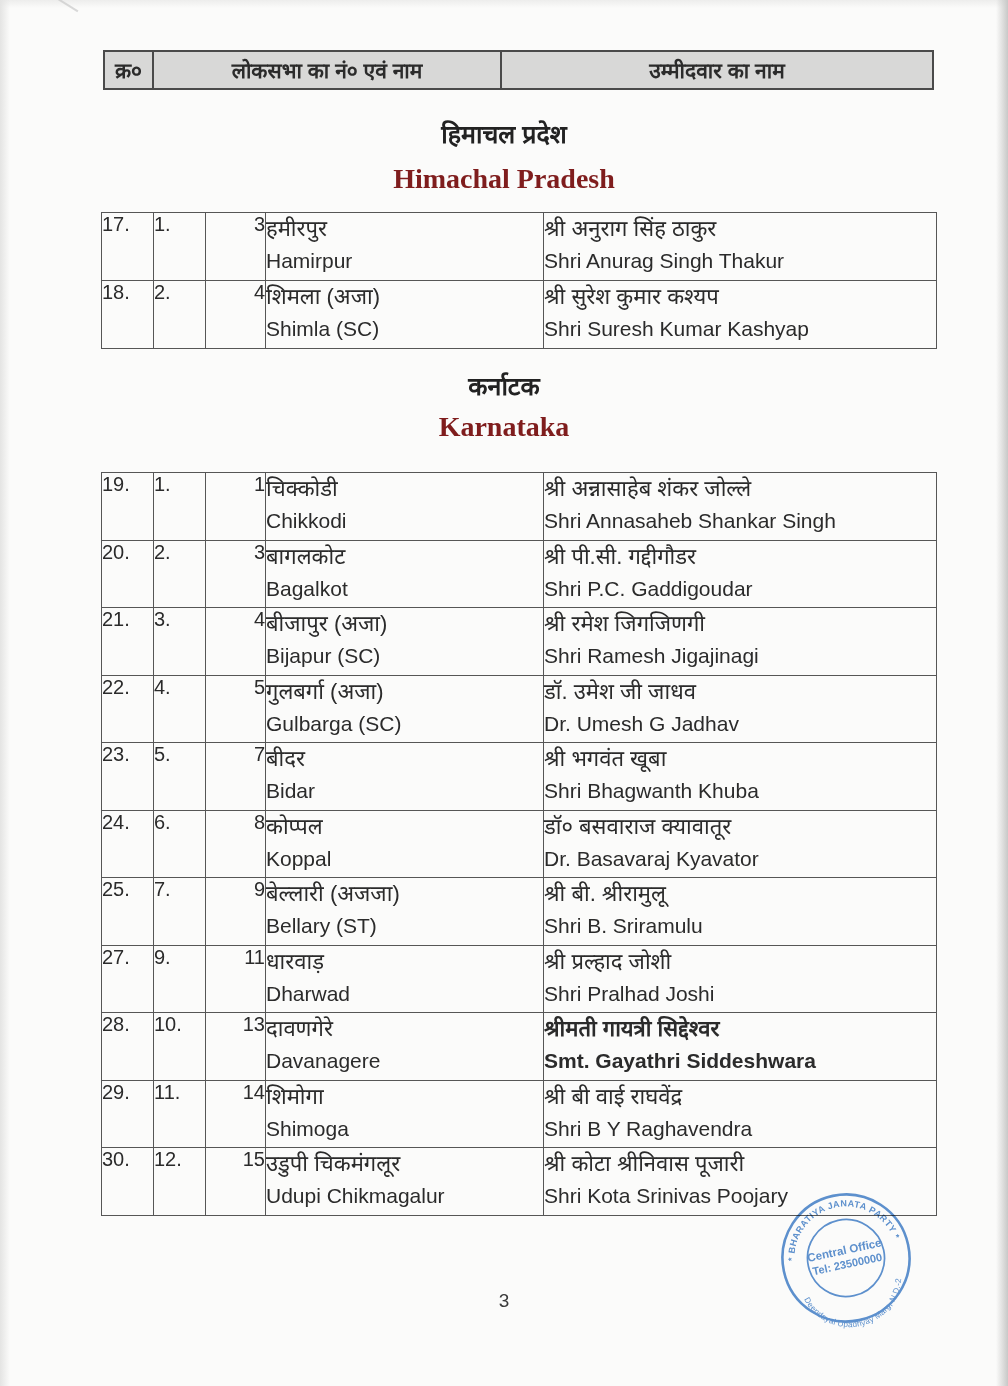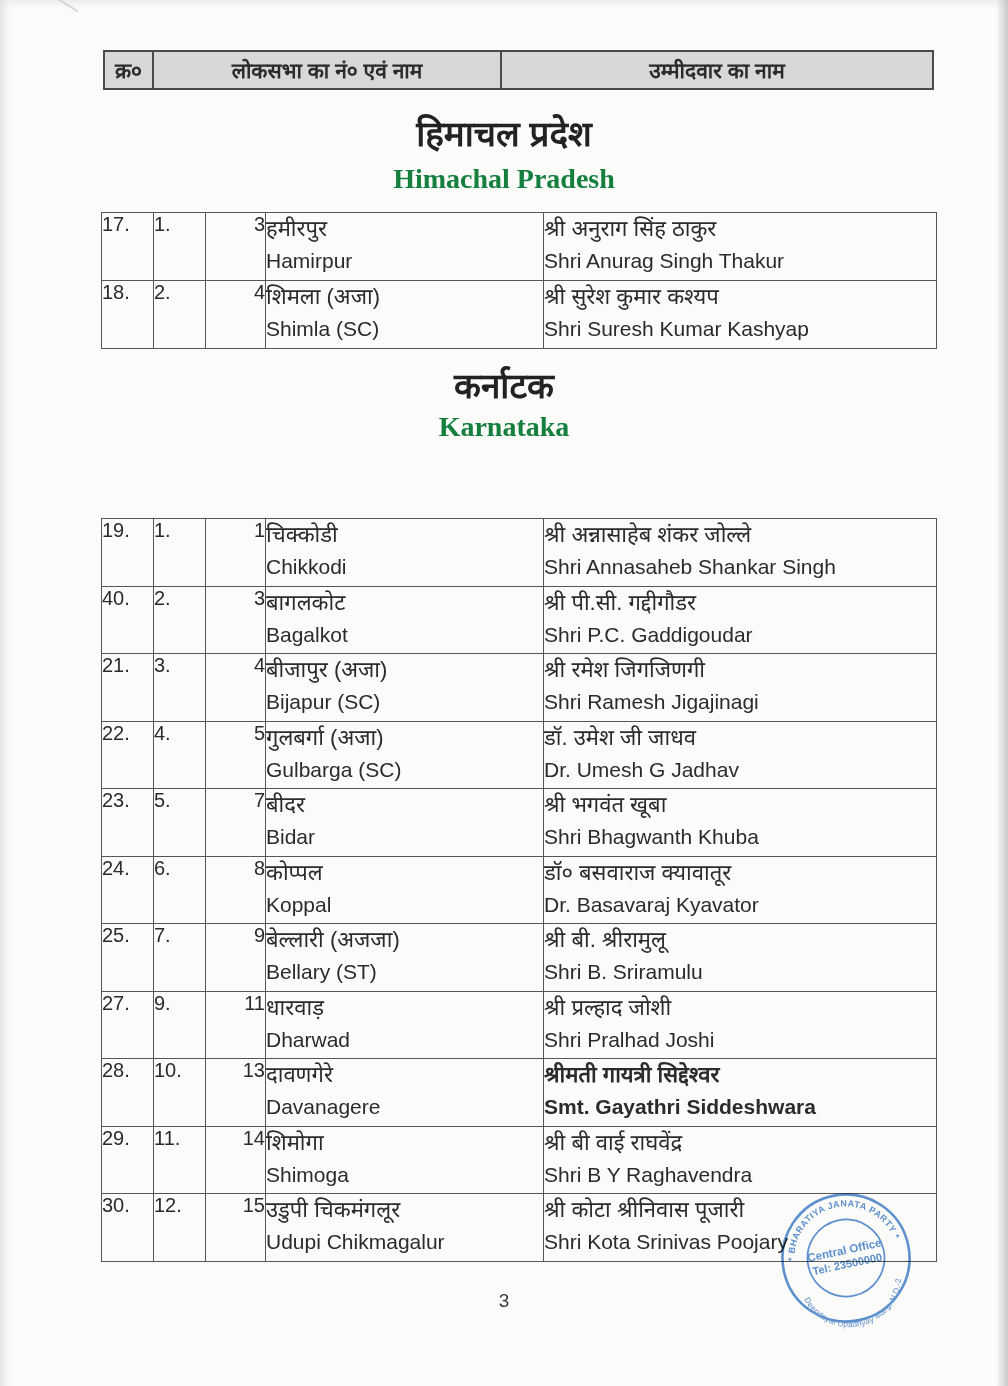--- a/index.html
+++ b/index.html
@@ -18,30 +18,30 @@
     background:#c9c9c9;transform:rotate(32deg);opacity:.7;}
 
   
   .hdr{position:absolute;left:103px;top:50px;width:829px;height:40px;
     border-collapse:collapse;table-layout:fixed;}
   .hdr td{background:#d8d8d7;border:2px solid #4a4a4a;font-weight:700;
     font-size:21px;text-align:center;vertical-align:middle;padding:0;}
 
   
   .sec-hi{position:absolute;left:0;width:1008px;text-align:center;
-    font-weight:700;font-size:35px;line-height:40px;color:#222;}
+    font-weight:700;font-size:25px;line-height:40px;color:#222;}
   .sec-en{position:absolute;left:0;width:1008px;text-align:center;
-    font-weight:700;font-size:28px;line-height:34px;color:#15803d;
+    font-weight:700;font-size:28px;line-height:34px;color:#7f1d1d;
     font-family:"Liberation Serif","DejaVu Serif",serif;}
   #sec1-hi{top:114px;} #sec1-en{top:162px;}
   #sec2-hi{top:366px;} #sec2-en{top:410px;}
 
   
   .tbl{position:absolute;left:101px;width:835px;border-collapse:collapse;table-layout:fixed;}
-  .tbl-hp{top:212px;} .tbl-ka{top:472px;margin-top:46px;}
+  .tbl-hp{top:212px;} .tbl-ka{top:472px;}
   .tbl td{border:1.6px solid #565656;vertical-align:top;padding:0;}
   .tbl-hp tr{height:68px;} .tbl-ka tr{height:67.5px;}
   .c-sl,.c-num{font-size:20px;padding:15px 0 0 10px;}
   .c-cno{font-size:20px;text-align:right;padding:15px 10px 0 0;}
   .c-seat,.c-cand{padding:2px 4px 0 9px;}
   .hi{font-size:22px;line-height:32px;white-space:nowrap;}
   .en{font-size:21px;line-height:32px;white-space:nowrap;}
   .bold .hi,.bold .en{font-weight:700;}
 
   .pageno{position:absolute;top:1290px;left:0;width:1008px;text-align:center;
@@ -136,21 +136,21 @@
       <td class="c-seat">
         <div class="hi">चिक्कोडी</div>
         <div class="en">Chikkodi</div>
       </td>
       <td class="c-cand">
         <div class="hi">श्री अन्नासाहेब शंकर जोल्ले</div>
         <div class="en">Shri Annasaheb Shankar Singh</div>
       </td>
     </tr>
     <tr>
-      <td class="c-sl">40.</td>
+      <td class="c-sl">20.</td>
       <td class="c-num">2.</td>
       <td class="c-cno">3</td>
       <td class="c-seat">
         <div class="hi">बागलकोट</div>
         <div class="en">Bagalkot</div>
       </td>
       <td class="c-cand">
         <div class="hi">श्री पी.सी. गद्दीगौडर</div>
         <div class="en">Shri P.C. Gaddigoudar</div>
       </td>

